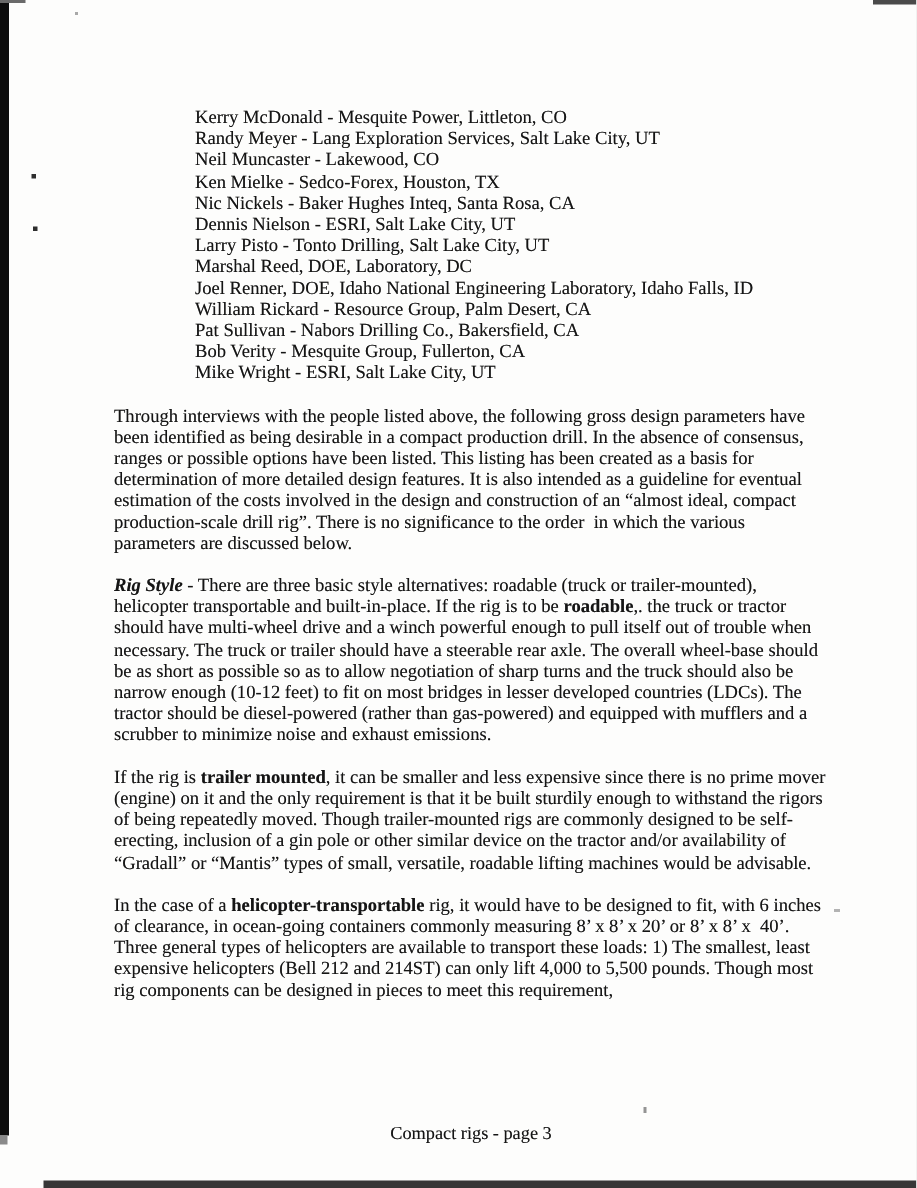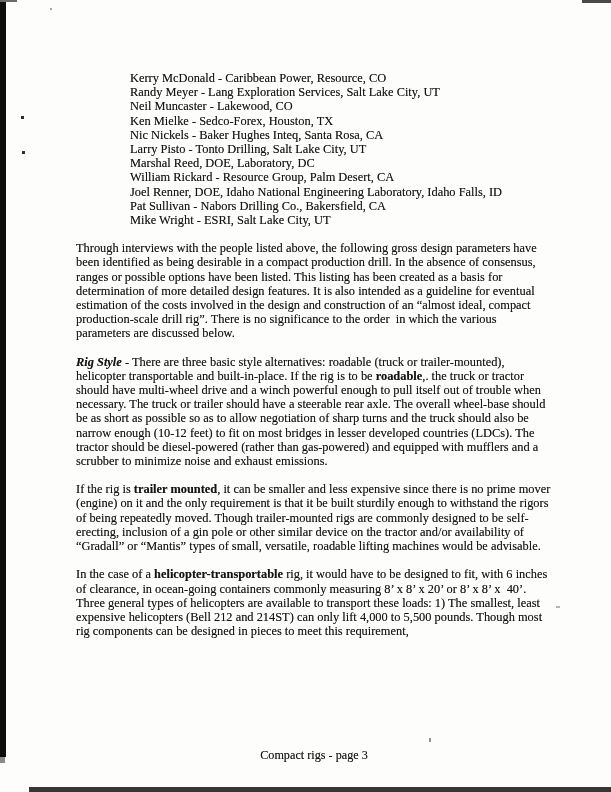--- a/index.html
+++ b/index.html
@@ -68,30 +68,32 @@
   <div class="artifact top-left-mark"></div>
   <div class="artifact speck-1"></div>
   <div class="artifact speck-2"></div>
   <div class="artifact speck-3"></div>
   <div class="artifact speck-4"></div>
   <div class="artifact speck-5"></div>
 
   <div class="content">
 
     <div class="names">
-      <div class="name-line">Kerry McDonald - Caribbean Power, Resource, CO</div>
+      <div class="name-line">Kerry McDonald - Mesquite Power, Littleton, CO</div>
       <div class="name-line">Randy Meyer - Lang Exploration Services, Salt Lake City, UT</div>
       <div class="name-line">Neil Muncaster - Lakewood, CO</div>
       <div class="name-line">Ken Mielke - Sedco-Forex, Houston, TX</div>
       <div class="name-line">Nic Nickels - Baker Hughes Inteq, Santa Rosa, CA</div>
+      <div class="name-line">Dennis Nielson - ESRI, Salt Lake City, UT</div>
       <div class="name-line">Larry Pisto - Tonto Drilling, Salt Lake City, UT</div>
       <div class="name-line">Marshal Reed, DOE, Laboratory, DC</div>
+      <div class="name-line">Joel Renner, DOE, Idaho National Engineering Laboratory, Idaho Falls, ID</div>
       <div class="name-line">William Rickard - Resource Group, Palm Desert, CA</div>
-      <div class="name-line">Joel Renner, DOE, Idaho National Engineering Laboratory, Idaho Falls, ID</div>
       <div class="name-line">Pat Sullivan - Nabors Drilling Co., Bakersfield, CA</div>
+      <div class="name-line">Bob Verity - Mesquite Group, Fullerton, CA</div>
       <div class="name-line">Mike Wright - ESRI, Salt Lake City, UT</div>
     </div>
 
     <p class="para">Through interviews with the people listed above, the following gross design parameters have been identified as being desirable in a compact production drill. In the absence of consensus, ranges or possible options have been listed. This listing has been created as a basis for determination of more detailed design features. It is also intended as a guideline for eventual estimation of the costs involved in the design and construction of an “almost ideal, compact production-scale drill rig”. There is no significance to the order  in which the various parameters are discussed below.</p>
 
     <p class="para"><span class="bi">Rig Style</span><span> - There are three basic style alternatives: roadable (truck or trailer-mounted), helicopter transportable and built-in-place. If the rig is to be </span><span class="b">roadable</span><span>,. the truck or tractor should have multi-wheel drive and a winch powerful enough to pull itself out of trouble when necessary. The truck or trailer should have a steerable rear axle. The overall wheel-base should be as short as possible so as to allow negotiation of sharp turns and the truck should also be narrow enough (10-12 feet) to fit on most bridges in lesser developed countries (LDCs). The tractor should be diesel-powered (rather than gas-powered) and equipped with mufflers and a scrubber to minimize noise and exhaust emissions.</span></p>
 
     <p class="para"><span>If the rig is </span><span class="b">trailer mounted</span><span>, it can be smaller and less expensive since there is no prime mover (engine) on it and the only requirement is that it be built sturdily enough to withstand the rigors of being repeatedly moved. Though trailer-mounted rigs are commonly designed to be self-erecting, inclusion of a gin pole or other similar device on the tractor and/or availability of  “Gradall” or “Mantis” types of small, versatile, roadable lifting machines would be advisable.</span></p>
 
     <p class="para"><span>In the case of a </span><span class="b">helicopter-transportable</span><span> rig, it would have to be designed to fit, with 6 inches of clearance, in ocean-going containers commonly measuring 8’ x 8’ x 20’ or 8’ x 8’ x  40’. Three general types of helicopters are available to transport these loads: 1) The smallest, least expensive helicopters (Bell 212 and 214ST) can only lift 4,000 to 5,500 pounds. Though most rig components can be designed in pieces to meet this requirement,</span></p>

